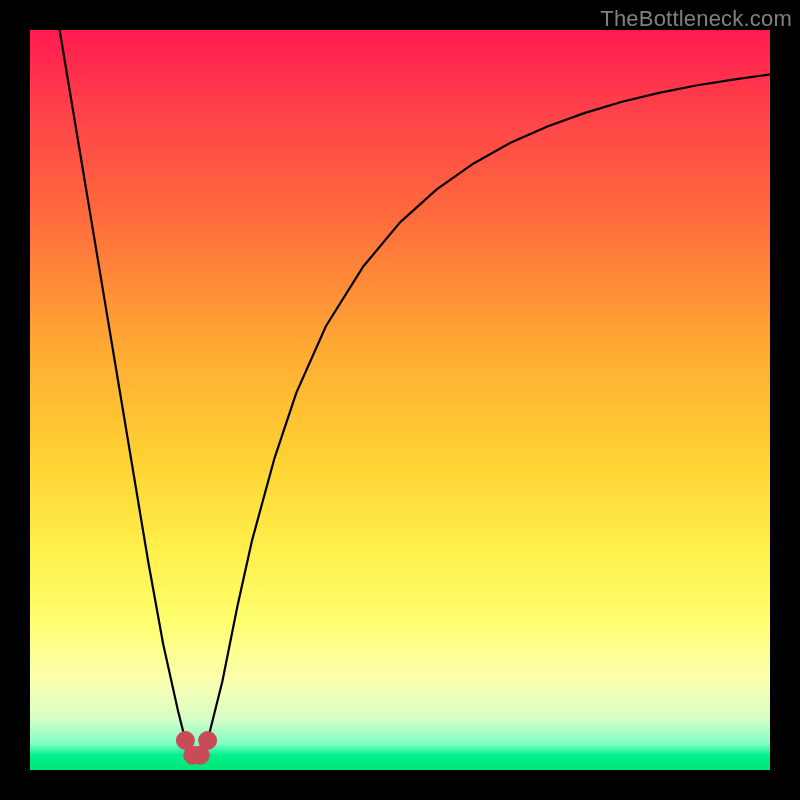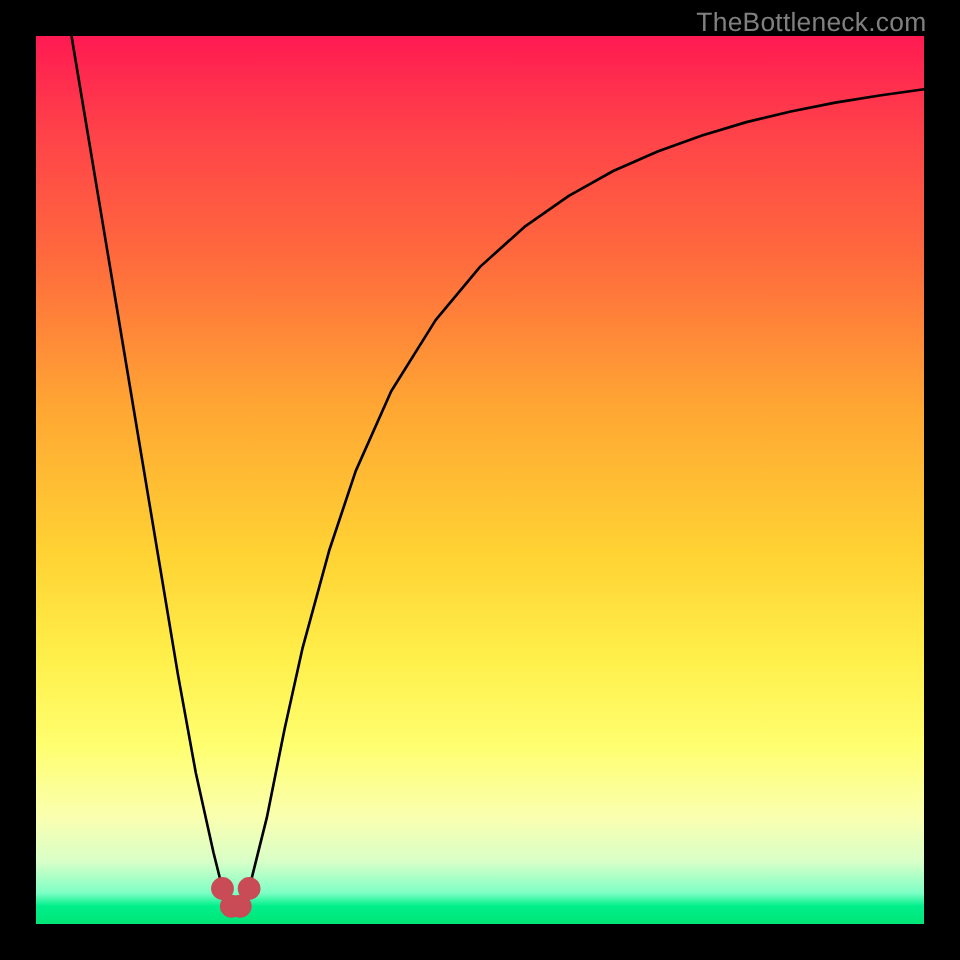--- a/index.html
+++ b/index.html
@@ -29,21 +29,21 @@
       #faffb0 88%,
       #d8ffc8 93%,
       #7dffc5 96.5%,
       #00ef8b 98%,
       #00e676 100%
     );
   }
   .watermark {
     position: absolute;
     top: 6px;
-    right: 28px;
+    right: 8px;
     color: #808080;
     font-size: 22px;
     font-weight: 500;
     letter-spacing: 0.2px;
     z-index: 5;
   }
   svg.curve {
     position: absolute;
     left: 0;
     top: 0;

